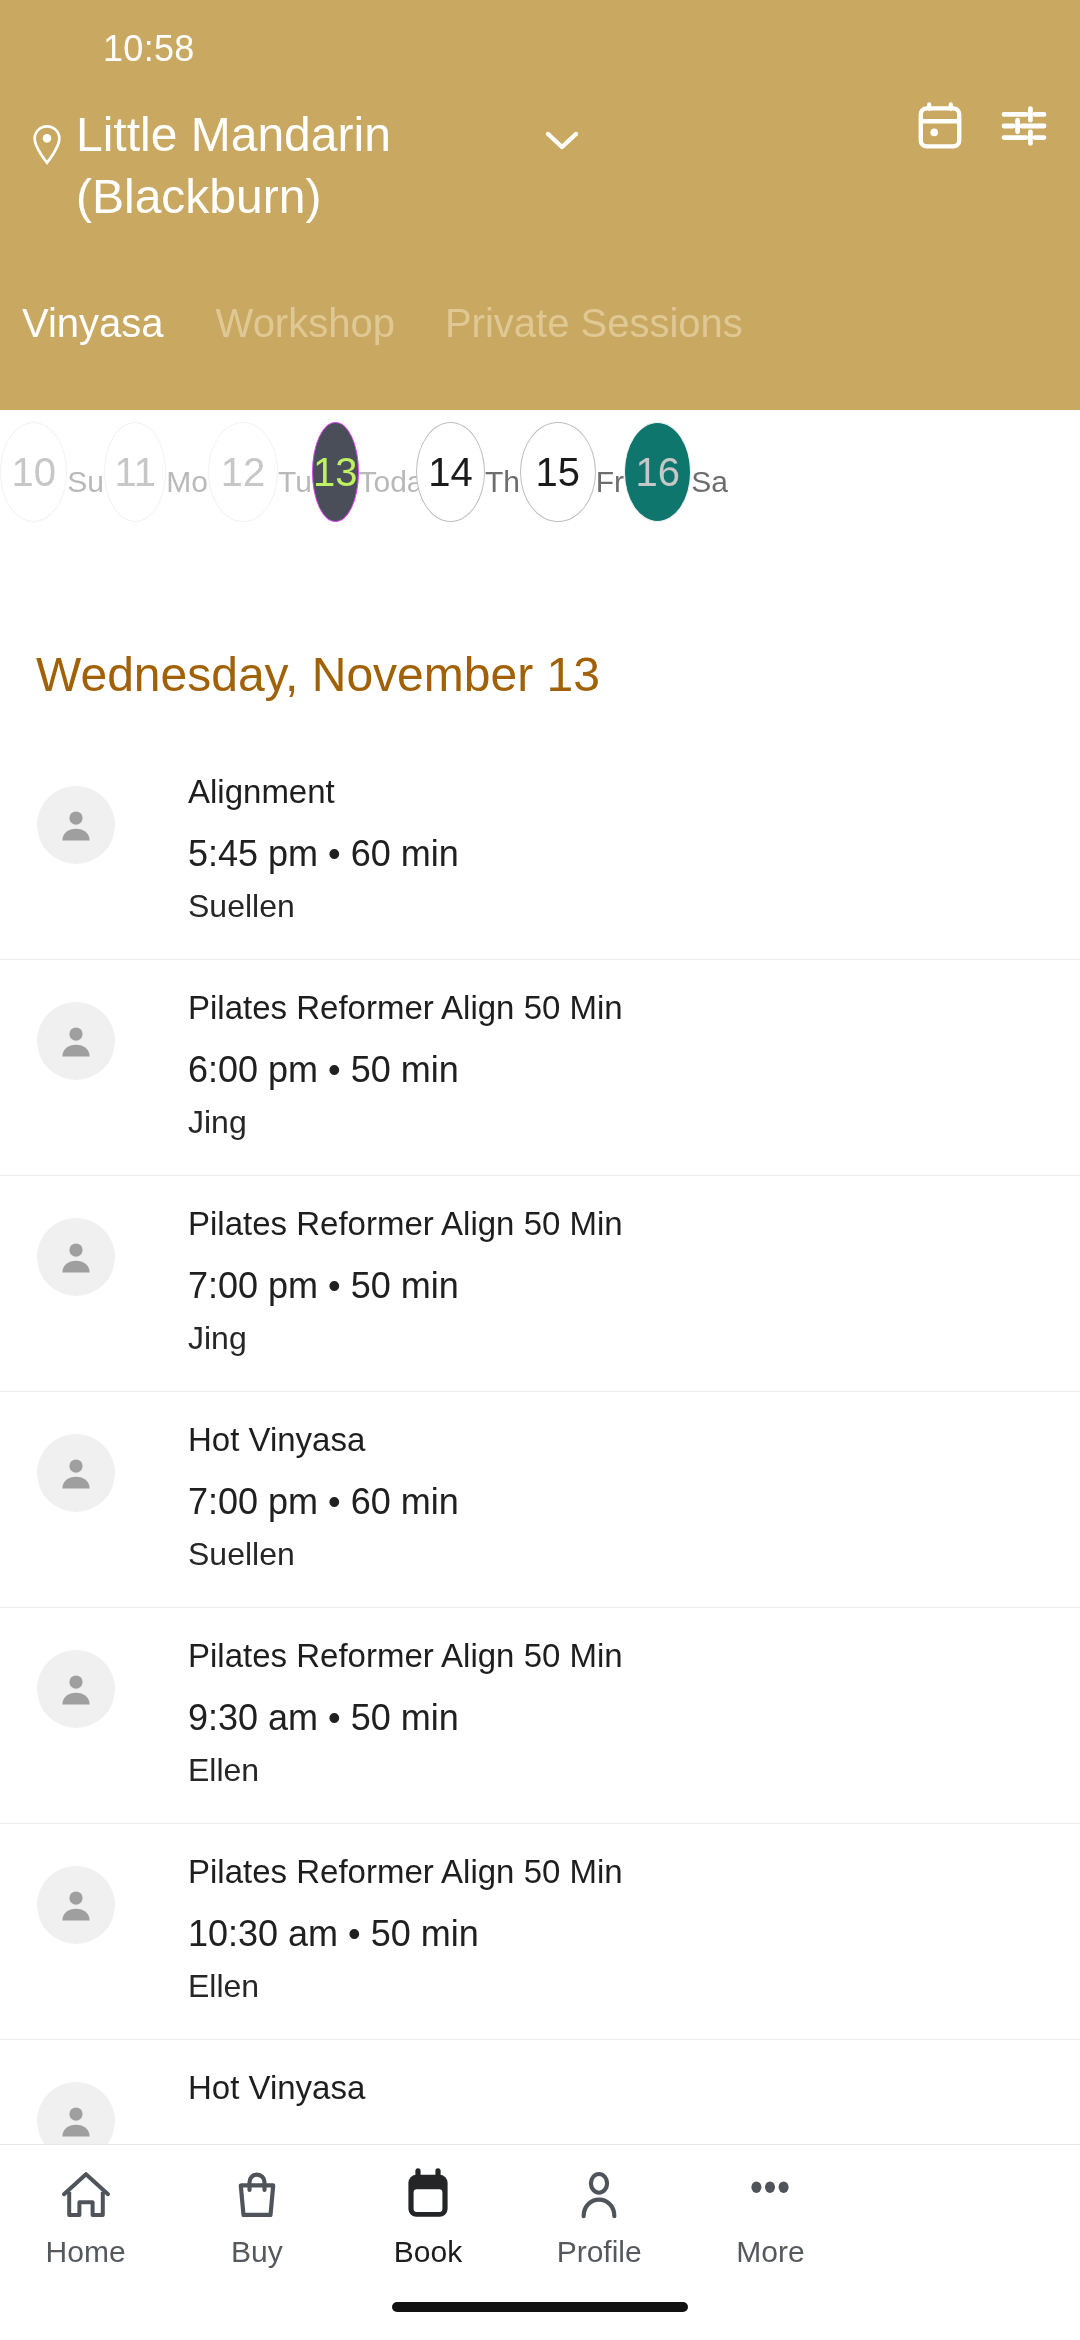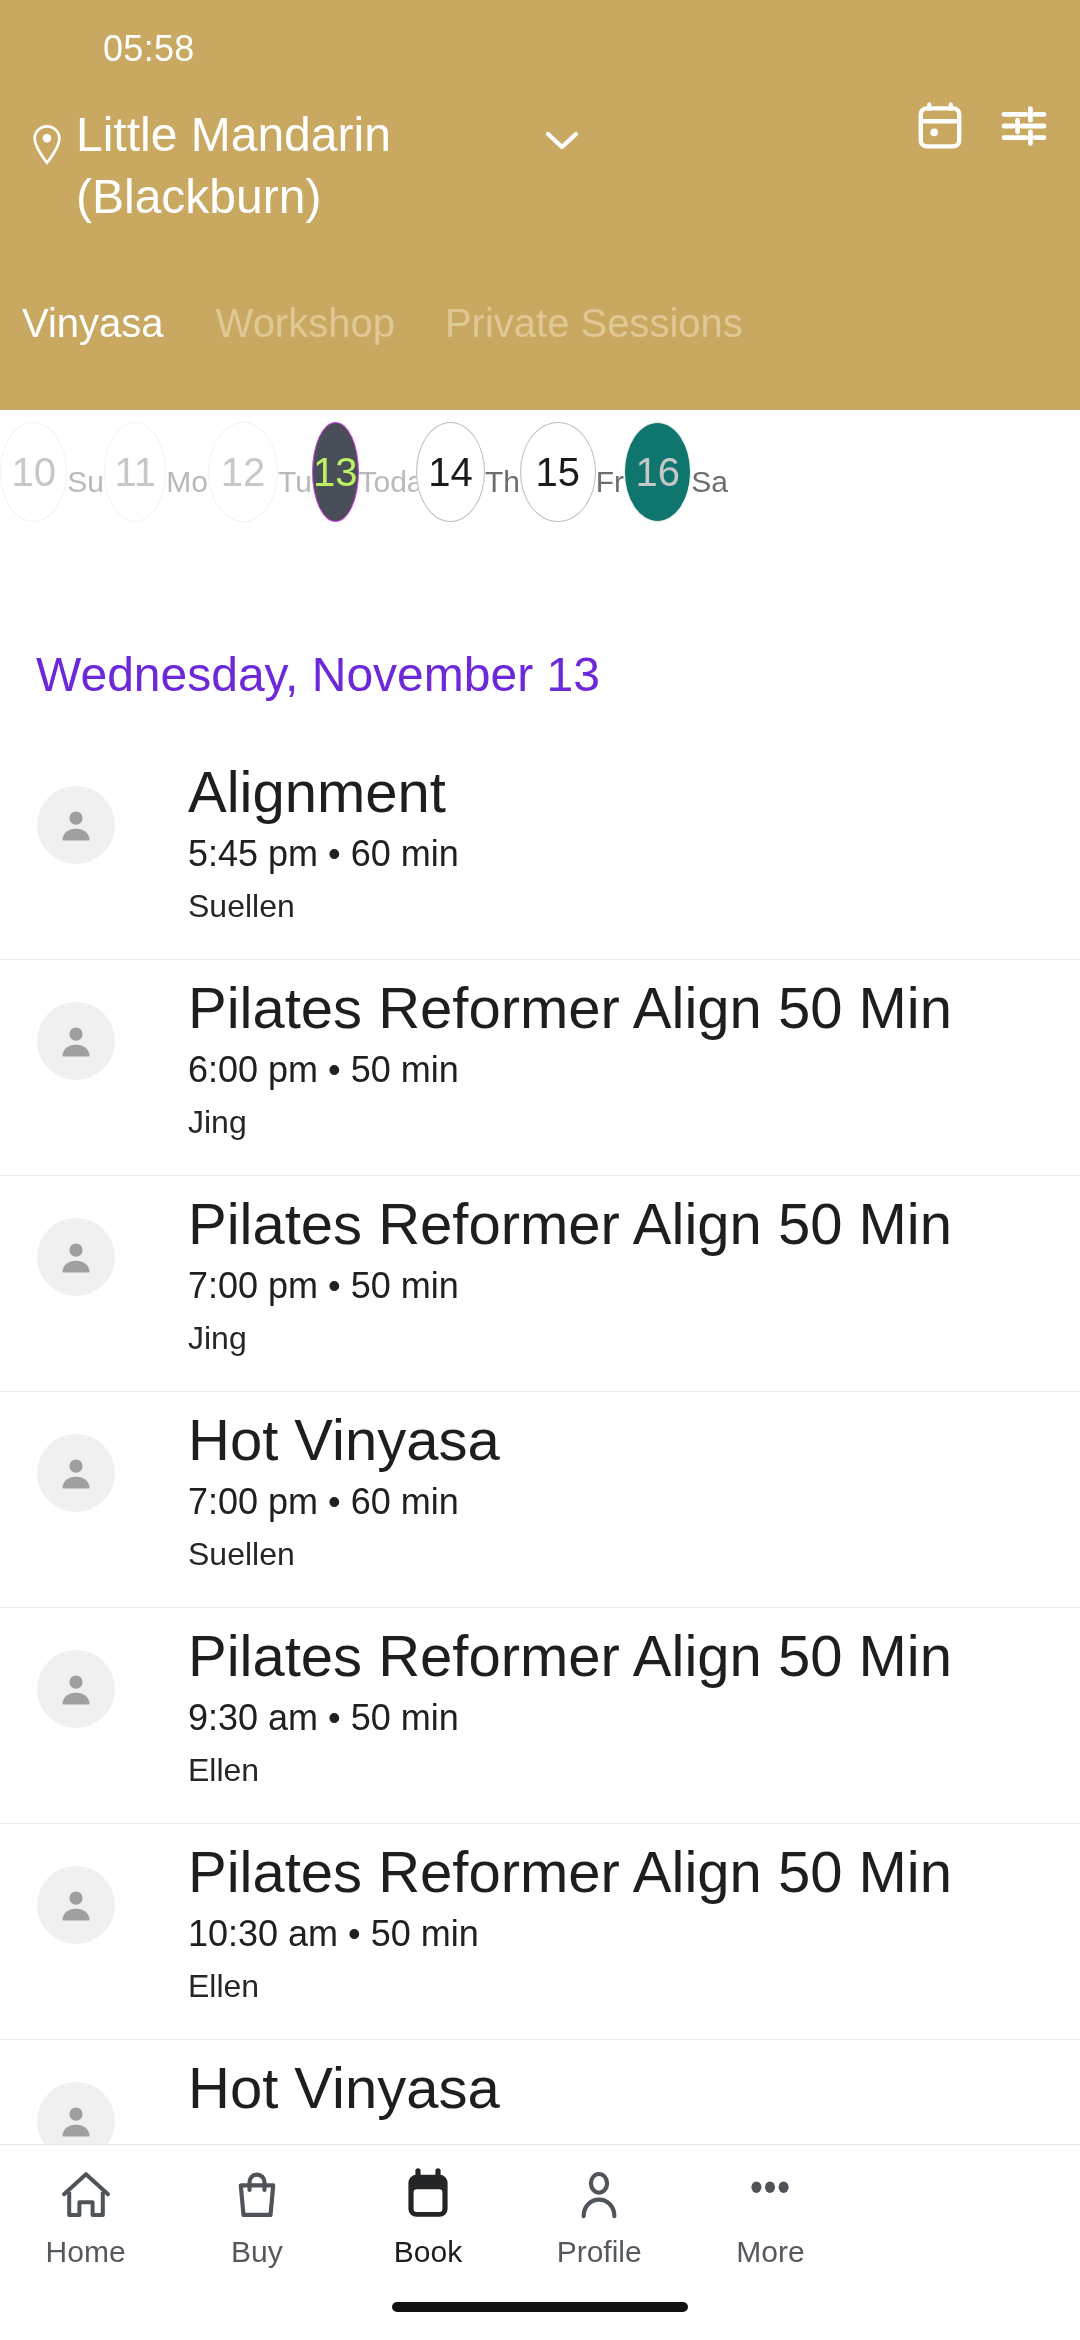--- a/index.html
+++ b/index.html
@@ -179,21 +179,21 @@
   }
   .date-label.strong { color: #6d6d6d; }
 
   
   .day-heading {
     position: absolute;
     top: 645px;
     left: 36px;
     font-size: 48px;
     line-height: 60px;
-    color: #6d28d9;
+    color: #a16207;
   }
 
   
   .list {
     position: absolute;
     top: 744px;
     left: 0;
     width: 1080px;
     height: 1400px;
     overflow: hidden;
@@ -217,21 +217,21 @@
     justify-content: center;
   }
   .avatar svg { display: block; width: 44px; height: 44px; }
   .row-body {
     position: absolute;
     left: 188px;
     top: 22px;
     right: 20px;
   }
   .cls-title {
-    font-size: 58px;
+    font-size: 33px;
     line-height: 52px;
     color: #1e1e1e;
     white-space: nowrap;
   }
   .cls-meta {
     margin-top: 14px;
     font-size: 36px;
     line-height: 44px;
     color: #202020;
   }
@@ -289,21 +289,21 @@
   }
 </style>
 </head>
 <body>
 
 <div id="app">
 
   <div class="header">
 
     <div class="statusbar">
-      <div class="status-time">05:58</div>
+      <div class="status-time">10:58</div>
     </div>
 
     <div class="loc-row">
       <span class="pin-icon">
         <svg viewBox="0 0 24 28" fill="none">
           <path d="M12 2.2c-4.3 0-7.8 3.4-7.8 7.7 0 5.6 7.8 15.3 7.8 15.3s7.8-9.7 7.8-15.3c0-4.3-3.5-7.7-7.8-7.7z" stroke="#ffffff" stroke-width="1.7" fill="none"></path>
           <circle cx="12" cy="9.8" r="2.7" fill="#ffffff"></circle>
         </svg>
       </span>
       <div class="loc-title">Little Mandarin (Blackburn)</div>

